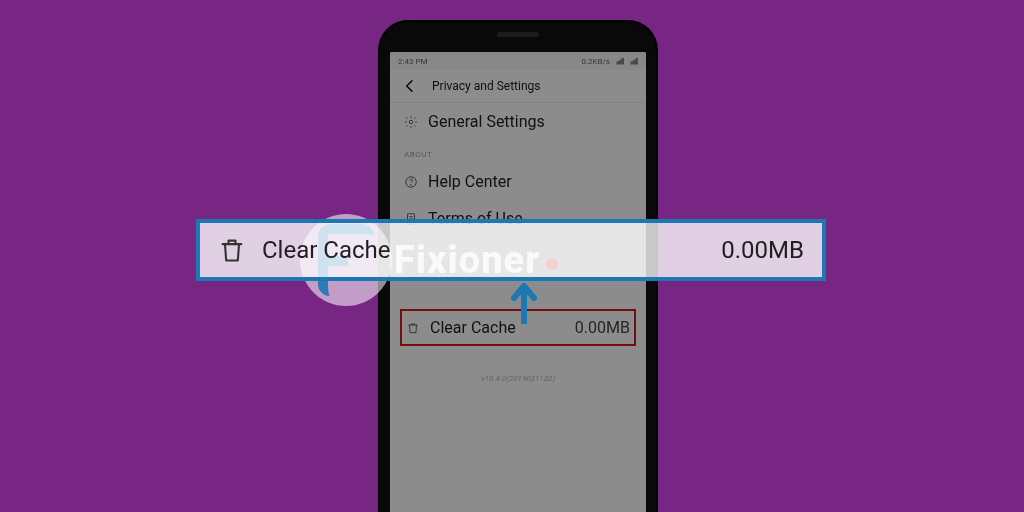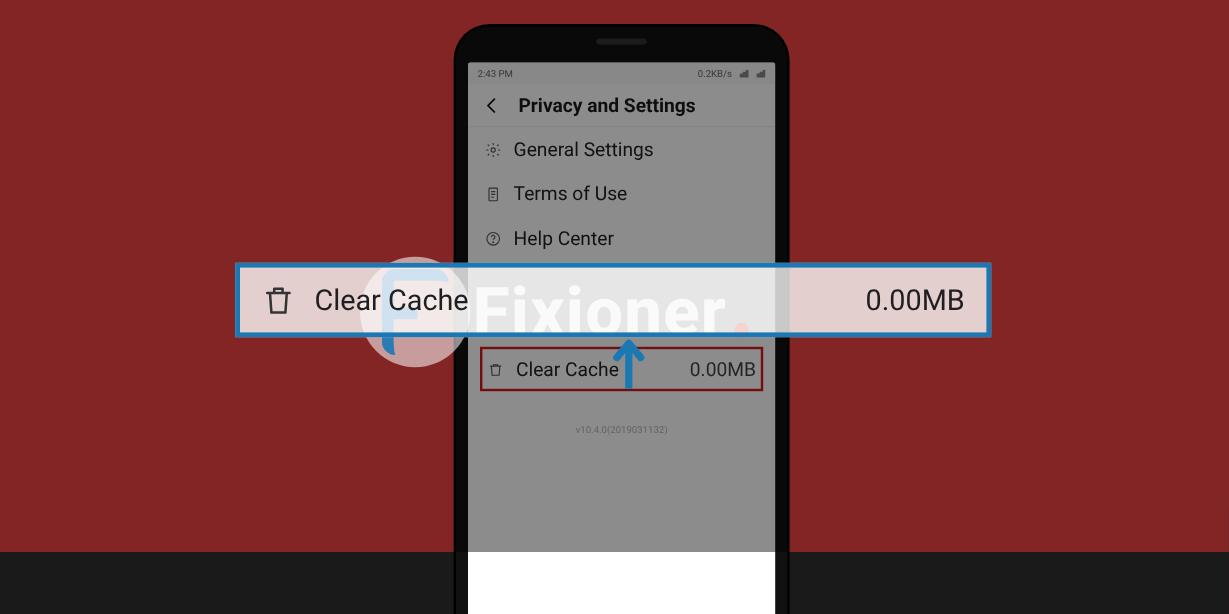--- a/index.html
+++ b/index.html
@@ -1,56 +1,56 @@
 <!DOCTYPE html>
 <html><head>
 <meta charset="utf-8">
 <style>
   html,body{margin:0;padding:0;width:1024px;height:512px;background:#1a1a1a;font-family:-apple-system,BlinkMacSystemFont,"Segoe UI",Roboto,Arial,sans-serif;overflow:hidden;}
-  .stage{position:relative;width:1024px;height:460px;background:#ef4444;}
+  .stage{position:relative;width:1024px;height:512px;background:#d946ef;}
   .dim{position:absolute;inset:0;background:rgba(0,0,0,.45);pointer-events:none;}
 
   
   .phone{position:absolute;left:380px;top:22px;width:276px;height:540px;background:#111;border-radius:28px;box-shadow:0 0 0 2px #000;}
   .speaker{position:absolute;top:10px;left:50%;transform:translateX(-50%);width:42px;height:5px;background:#333;border-radius:3px;}
   .screen{position:absolute;top:30px;left:10px;right:10px;bottom:30px;background:#fff;border-radius:2px;overflow:hidden;}
 
   .statusbar{height:18px;display:flex;align-items:center;justify-content:space-between;padding:0 8px;font-size:8px;color:#666;background:#f7f7f7;}
   .statusbar .right{display:flex;gap:4px;align-items:flex-start;}
   .sig{display:inline-block;width:10px;height:8px;background:linear-gradient(to top,#888 0 100%) no-repeat;clip-path:polygon(0 100%,25% 100%,25% 60%,50% 60%,50% 40%,75% 40%,75% 20%,100% 20%,100% 100%);} 
 
   .header{display:flex;align-items:center;gap:14px;padding:8px 12px;border-bottom:1px solid #eee;}
   .back-arrow{width:16px;height:16px;}
-  .header-title{font-size:16px;font-weight:700;color:#1b1b1b;flex:1;text-align:left;}
+  .header-title{font-size:12px;font-weight:400;color:#1b1b1b;flex:1;text-align:left;}
 
   .item{display:flex;align-items:center;gap:10px;padding:9px 14px;font-size:16px;color:#222;}
   .item .val{margin-left:auto;color:#444;}
   .icn{width:14px;height:14px;display:flex;align-items:center;justify-content:center;color:#555;}
   .icn svg{width:14px;height:14px;stroke:#555;fill:none;stroke-width:1.6;}
   .section-label{padding:10px 14px 4px;font-size:8px;color:#9a9a9a;letter-spacing:.5px;}
   .redbox{border:2px solid #d11b1b;margin:2px 10px;}
   .redbox .item{padding:7px 4px;}
-  .version{margin-top:28px;text-align:center;font-size:8px;color:#b5b5b5;}
+  .version{margin-top:28px;text-align:center;font-size:8px;color:#b5b5b5;font-style:italic;}
 
   
   .callout{position:absolute;left:196px;top:219px;width:630px;height:62px;background:rgba(255,255,255,.78);border:4px solid #1b78b3;display:flex;align-items:center;padding:0 18px;box-sizing:border-box;}
   .callout .trash{width:28px;height:28px;margin-right:16px;}
   .callout .label{font-size:24px;color:#1f1f1f;}
   .callout .size{margin-left:auto;font-size:24px;color:#1f1f1f;}
 
   
   .up-arrow{position:absolute;left:510px;top:282px;width:28px;height:42px;}
   .up-arrow svg{width:100%;height:100%;}
 
   
   .watermark{position:absolute;left:300px;top:214px;display:flex;align-items:center;gap:2px;pointer-events:none;}
   .wm-badge{width:92px;height:92px;border-radius:50%;background:rgba(255,255,255,.55);display:flex;align-items:center;justify-content:center;}
   .wm-f{width:46px;height:62px;border:10px solid #2c7bb5;border-radius:12px;border-right:none;border-bottom:none;position:relative;}
   .wm-f::after{content:"";position:absolute;left:-10px;top:22px;width:30px;height:10px;background:#2c7bb5;}
-  .wm-text{font-size:56px;font-weight:800;color:rgba(255,255,255,.78);letter-spacing:1px;position:relative;}
+  .wm-text{font-size:38px;font-weight:800;color:rgba(255,255,255,.78);letter-spacing:1px;position:relative;}
   .wm-dot{position:absolute;right:-18px;bottom:12px;width:12px;height:12px;border-radius:50%;background:#d13a2e;}
 </style>
 </head>
 <body>
 
 <div class="stage">
 
   <div class="phone">
     <div class="speaker"></div>
     <div class="screen">
@@ -76,40 +76,41 @@
       <div class="item">
         <span class="icn">
           <svg viewBox="0 0 24 24">
               <circle cx="12" cy="12" r="3"></circle>
               <path d="M12 2v3M12 19v3M4.2 4.2l2.1 2.1M17.7 17.7l2.1 2.1M2 12h3M19 12h3M4.2 19.8l2.1-2.1M17.7 6.3l2.1-2.1"></path>
             </svg>
         </span>
         <span>General Settings</span>
       </div>
 
-
-      <div class="item">
-        <span class="icn">
-          <svg viewBox="0 0 24 24">
-              <rect x="6" y="3" width="12" height="18" rx="1"></rect>
-              <path d="M9 8h6M9 12h6M9 16h4"></path>
-            </svg>
-        </span>
-        <span>Terms of Use</span>
-      </div>
+      <div class="section-label">ABOUT</div>
 
       <div class="item">
         <span class="icn">
           <svg viewBox="0 0 24 24">
               <circle cx="12" cy="12" r="9"></circle>
               <path d="M9.5 9.5a2.5 2.5 0 1 1 3.5 2.3c-.9.4-1 .9-1 1.7"></path>
               <circle cx="12" cy="17" r=".6" fill="#555"></circle>
             </svg>
         </span>
         <span>Help Center</span>
+      </div>
+
+      <div class="item">
+        <span class="icn">
+          <svg viewBox="0 0 24 24">
+              <rect x="6" y="3" width="12" height="18" rx="1"></rect>
+              <path d="M9 8h6M9 12h6M9 16h4"></path>
+            </svg>
+        </span>
+        <span>Terms of Use</span>
       </div>
 
       <div style="height:70px"></div>
 
 
       <div class="redbox">
         <div class="item">
           <span class="icn">
             <svg viewBox="0 0 24 24">
                 <path d="M4 7h16M9 7V5h6v2M6 7l1 13h10l1-13"></path>

